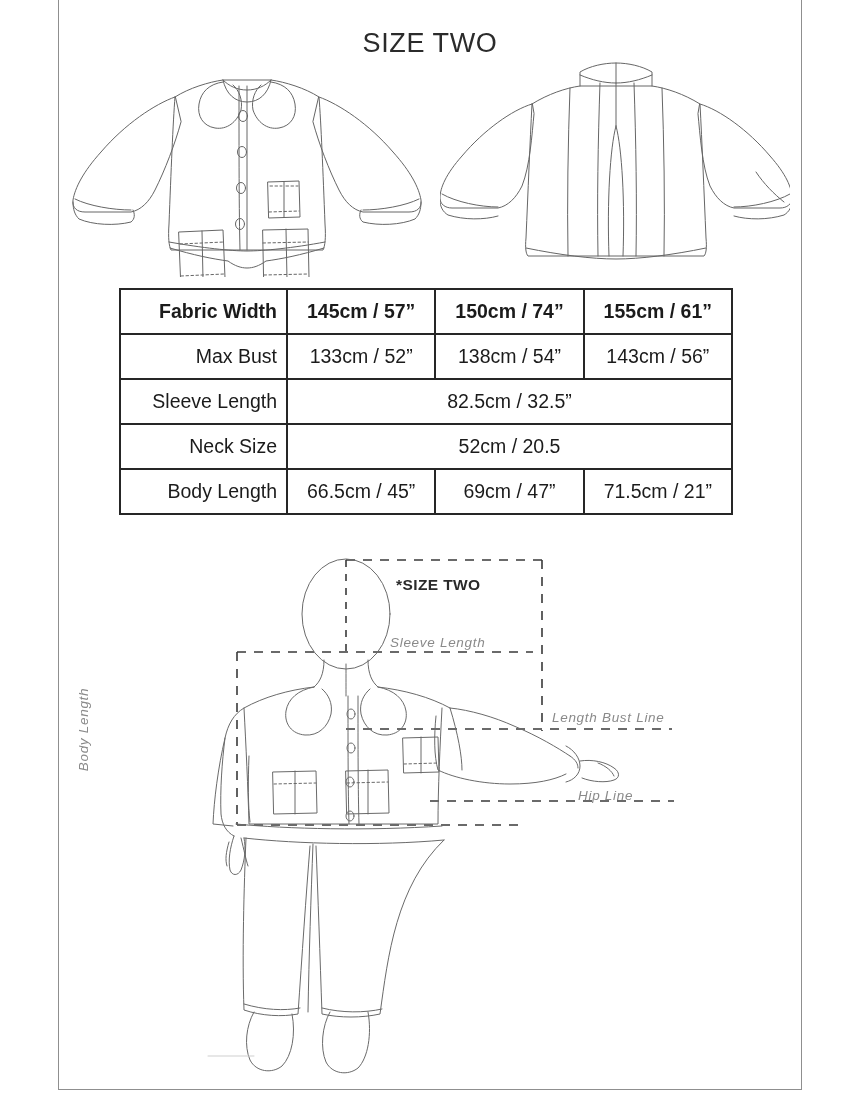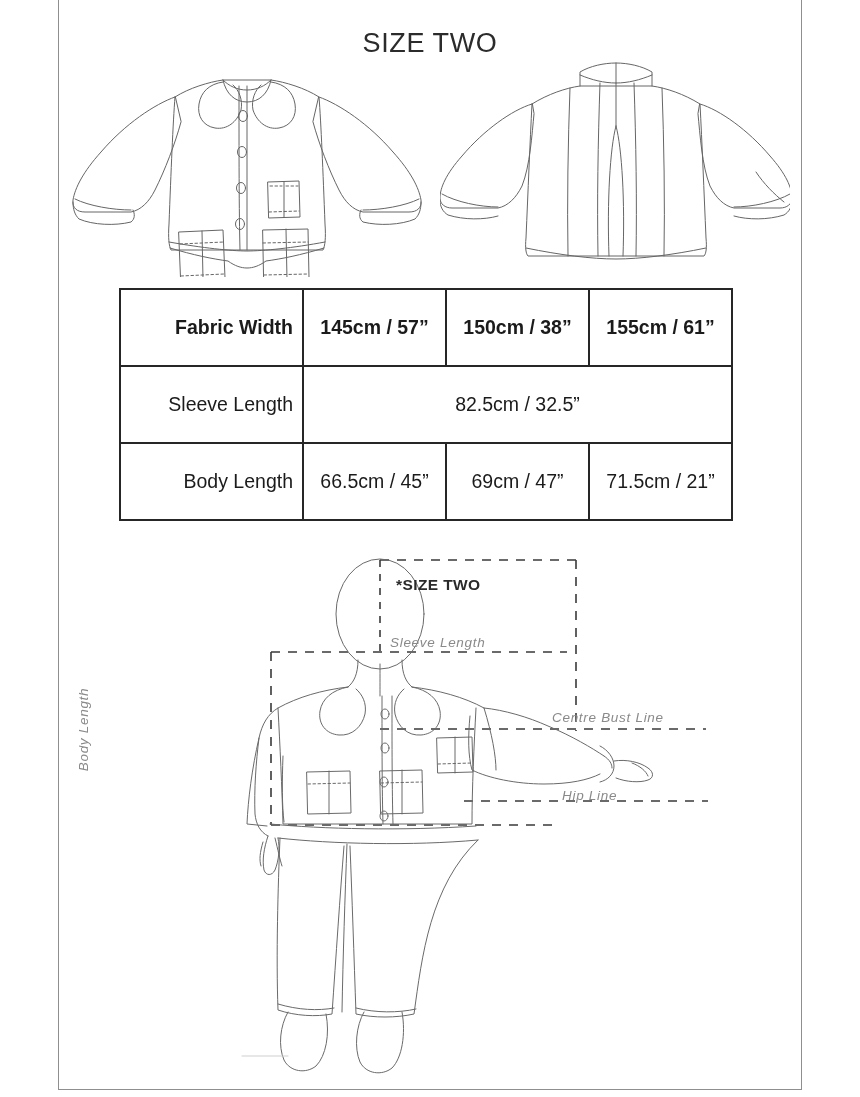--- a/index.html
+++ b/index.html
@@ -66,38 +66,37 @@
     border-collapse: collapse;
     table-layout: fixed;
   }
   .size-table td {
     border: 2.5px solid #262626;
     height: 43px;
     font-size: 19.5px;
     color: #1b1b1b;
     text-align: center;
     vertical-align: middle;
-    padding: 16px;
+    padding: 0;
     white-space: nowrap;
   }
   .size-table td.rowlabel {
     text-align: right;
     padding-right: 9px;
     width: 156px;
   }
   .size-table td.bold { font-weight: bold; }
 
   
   .figure-wrap {
     position: absolute;
     left: 58px;
     top: 556px;
     width: 744px;
     height: 534px;
-    padding-left: 34px;
   }
 
   .size-note {
     position: absolute;
     left: 338px;
     top: 20px;
     font-size: 15.5px;
     font-weight: bold;
     letter-spacing: 0.4px;
     color: #2a2a2a;
@@ -107,21 +106,21 @@
   .anno {
     position: absolute;
     font-size: 13.5px;
     font-style: italic;
     color: #8a8a8a;
     letter-spacing: 0.7px;
     white-space: nowrap;
   }
   .anno-sleeve  { left: 332px; top: 79px; }
   .anno-bust    { left: 494px; top: 154px; }
-  .anno-hip     { left: 504px; top: 232px; }
+  .anno-hip     { left: 520px; top: 232px; }
   .anno-body {
     left: -16px;
     top: 166px;
     transform: rotate(-90deg);
     transform-origin: center center;
   }
 </style>
 </head>
 <body>
 
@@ -230,31 +229,41 @@
       </g>
     </svg>
   </div>
 
   <table class="size-table">
     <tbody>
 
       <tr>
         <td class="rowlabel bold">Fabric Width</td>
         <td class="bold">145cm / 57”</td>
-        <td class="bold">150cm / 38”</td>
+        <td class="bold">150cm / 74”</td>
         <td class="bold">155cm / 61”</td>
       </tr>
 
+      <tr>
+        <td class="rowlabel">Max Bust</td>
+        <td>133cm / 52”</td>
+        <td>138cm / 54”</td>
+        <td>143cm / 56”</td>
+      </tr>
 
 
       <tr>
         <td class="rowlabel">Sleeve Length</td>
         <td colspan="3">82.5cm / 32.5”</td>
       </tr>
 
+      <tr>
+        <td class="rowlabel">Neck Size</td>
+        <td colspan="3">52cm / 20.5</td>
+      </tr>
 
       <tr>
         <td class="rowlabel">Body Length</td>
         <td>66.5cm / 45”</td>
         <td>69cm / 47”</td>
         <td>71.5cm / 21”</td>
       </tr>
 
     </tbody>
   </table>
@@ -373,18 +382,18 @@
       </g>
     </svg>
 
     
     <div class="size-note">*SIZE TWO</div>
 
     <div class="anno anno-sleeve">Sleeve Length</div>
 
     <div class="anno anno-body">Body Length</div>
 
-    <div class="anno anno-bust">Centre Bust Line</div>
+    <div class="anno anno-bust">Length Bust Line</div>
 
     <div class="anno anno-hip">Hip Line</div>
   </div>
 
 </div>
 
 </body></html>

